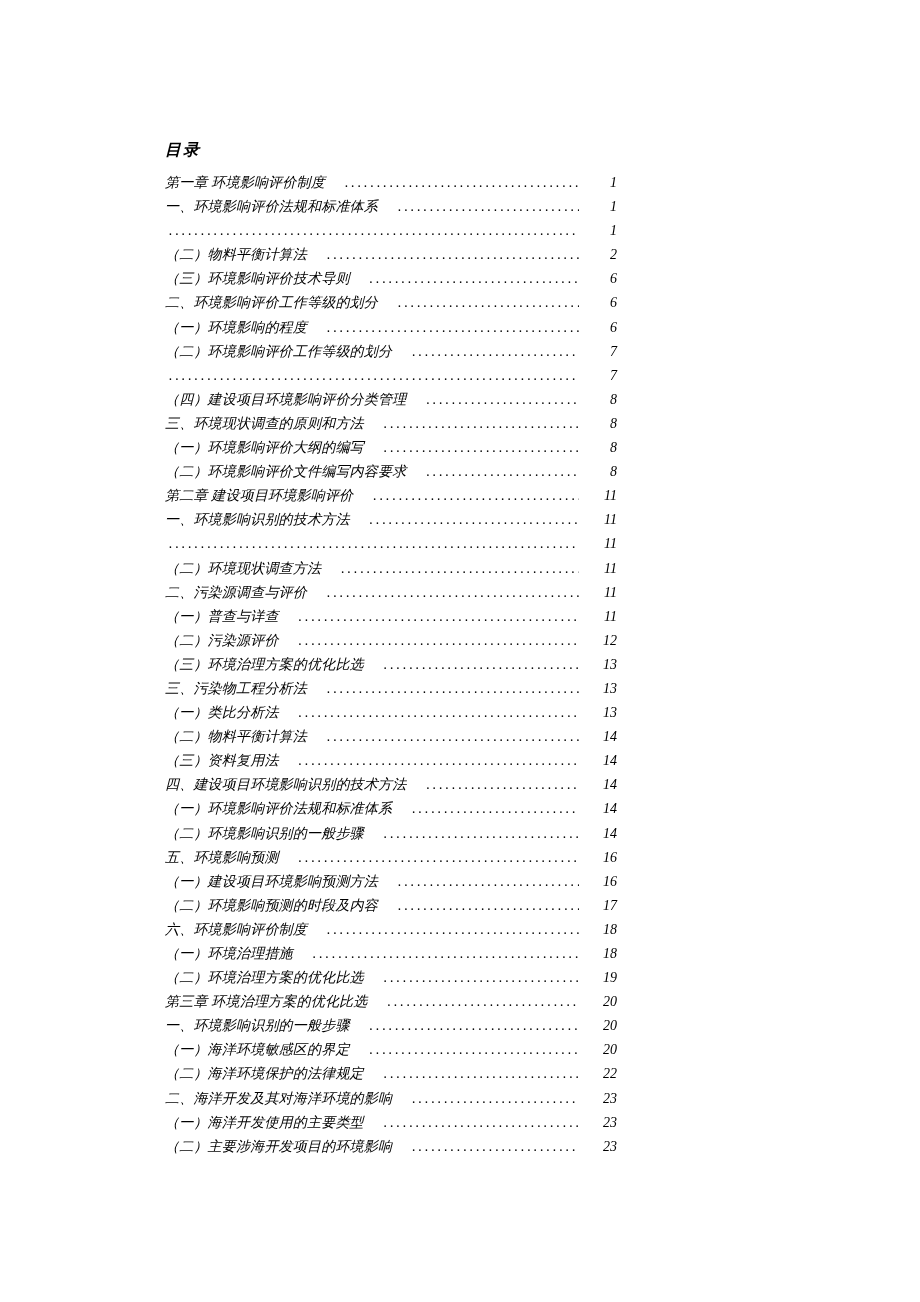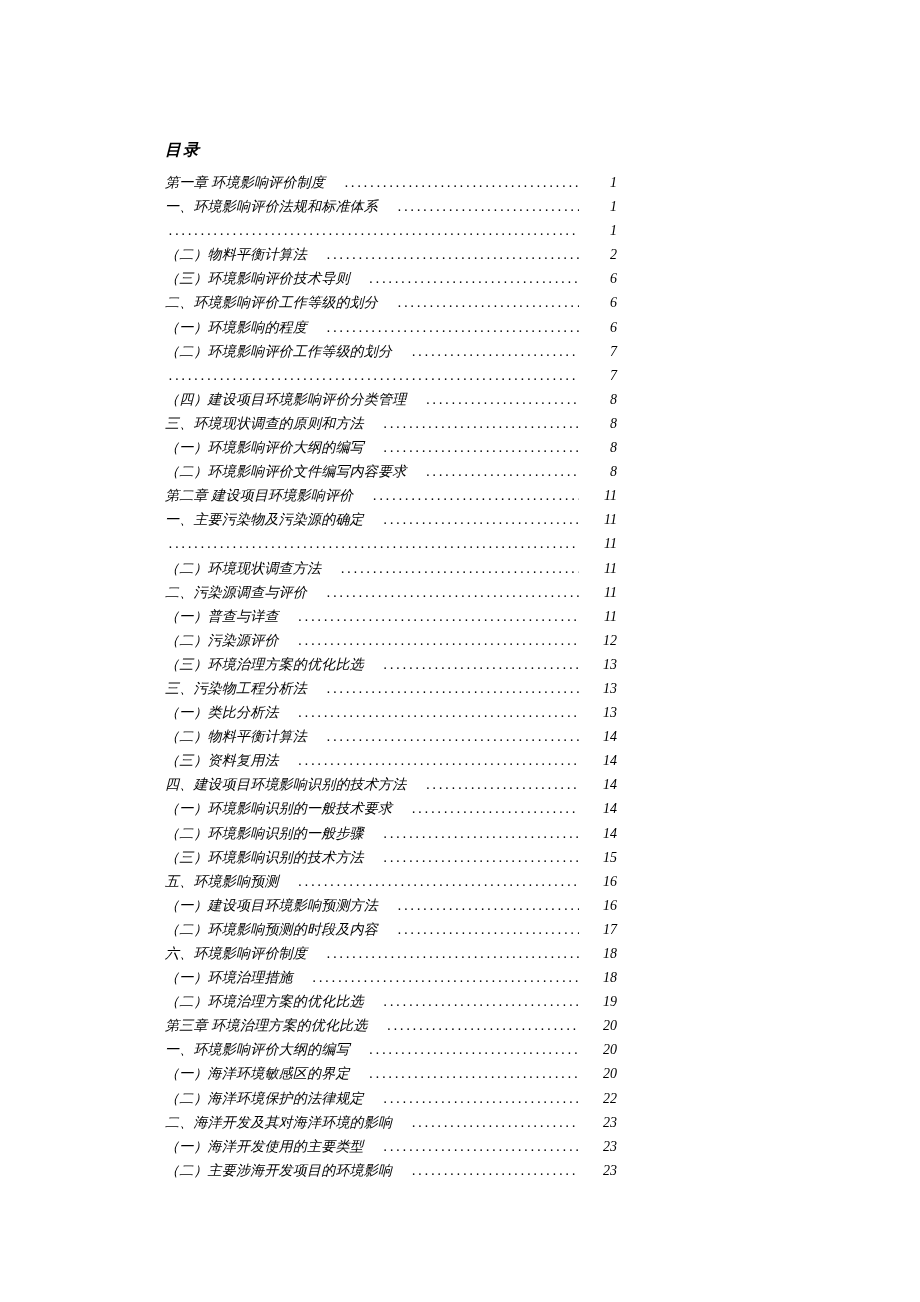--- a/index.html
+++ b/index.html
@@ -124,21 +124,21 @@
         <span class="toc-text">（二）环境影响评价文件编写内容要求</span>
         <span class="toc-dots"></span>
         <span class="toc-page">8</span>
       </div>
       <div class="toc-line indent-0">
         <span class="toc-text">第二章 建设项目环境影响评价</span>
         <span class="toc-dots"></span>
         <span class="toc-page">11</span>
       </div>
       <div class="toc-line indent-1">
-        <span class="toc-text">一、主要污染物及污染源的确定</span>
+        <span class="toc-text">一、环境影响识别的技术方法</span>
         <span class="toc-dots"></span>
         <span class="toc-page">11</span>
       </div>
       <div class="toc-line indent-2">
         <span class="toc-dots"></span>
         <span class="toc-page">11</span>
       </div>
       <div class="toc-line indent-2">
         <span class="toc-text">（二）环境现状调查方法</span>
         <span class="toc-dots"></span>
@@ -183,33 +183,28 @@
         <span class="toc-text">（三）资料复用法</span>
         <span class="toc-dots"></span>
         <span class="toc-page">14</span>
       </div>
       <div class="toc-line indent-1">
         <span class="toc-text">四、建设项目环境影响识别的技术方法</span>
         <span class="toc-dots"></span>
         <span class="toc-page">14</span>
       </div>
       <div class="toc-line indent-2">
-        <span class="toc-text">（一）环境影响识别的一般技术要求</span>
+        <span class="toc-text">（一）环境影响评价法规和标准体系</span>
         <span class="toc-dots"></span>
         <span class="toc-page">14</span>
       </div>
       <div class="toc-line indent-2">
         <span class="toc-text">（二）环境影响识别的一般步骤</span>
         <span class="toc-dots"></span>
         <span class="toc-page">14</span>
-      </div>
-      <div class="toc-line indent-2">
-        <span class="toc-text">（三）环境影响识别的技术方法</span>
-        <span class="toc-dots"></span>
-        <span class="toc-page">15</span>
       </div>
       <div class="toc-line indent-1">
         <span class="toc-text">五、环境影响预测</span>
         <span class="toc-dots"></span>
         <span class="toc-page">16</span>
       </div>
       <div class="toc-line indent-2">
         <span class="toc-text">（一）建设项目环境影响预测方法</span>
         <span class="toc-dots"></span>
         <span class="toc-page">16</span>
@@ -233,21 +228,21 @@
         <span class="toc-text">（二）环境治理方案的优化比选</span>
         <span class="toc-dots"></span>
         <span class="toc-page">19</span>
       </div>
       <div class="toc-line indent-0">
         <span class="toc-text">第三章 环境治理方案的优化比选</span>
         <span class="toc-dots"></span>
         <span class="toc-page">20</span>
       </div>
       <div class="toc-line indent-1">
-        <span class="toc-text">一、环境影响评价大纲的编写</span>
+        <span class="toc-text">一、环境影响识别的一般步骤</span>
         <span class="toc-dots"></span>
         <span class="toc-page">20</span>
       </div>
       <div class="toc-line indent-2">
         <span class="toc-text">（一）海洋环境敏感区的界定</span>
         <span class="toc-dots"></span>
         <span class="toc-page">20</span>
       </div>
       <div class="toc-line indent-2">
         <span class="toc-text">（二）海洋环境保护的法律规定</span>

